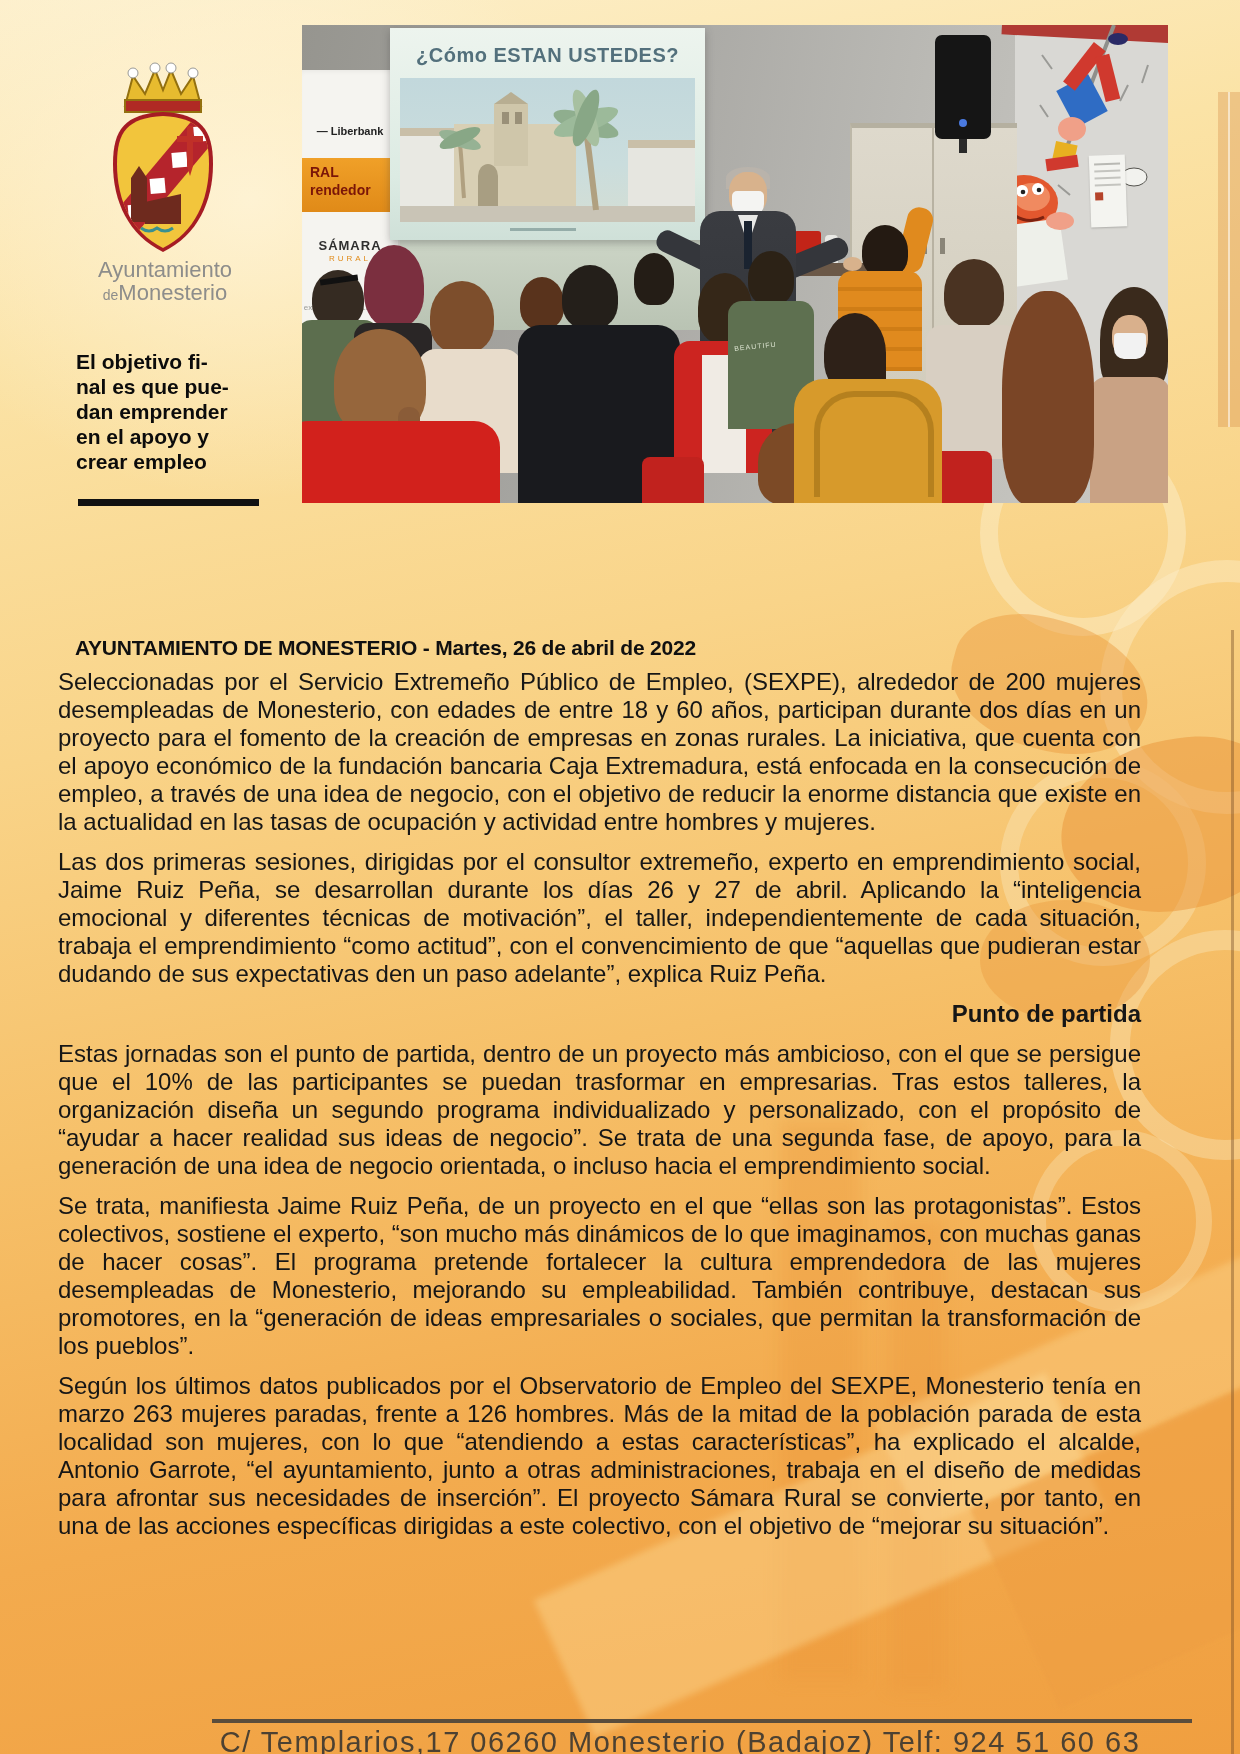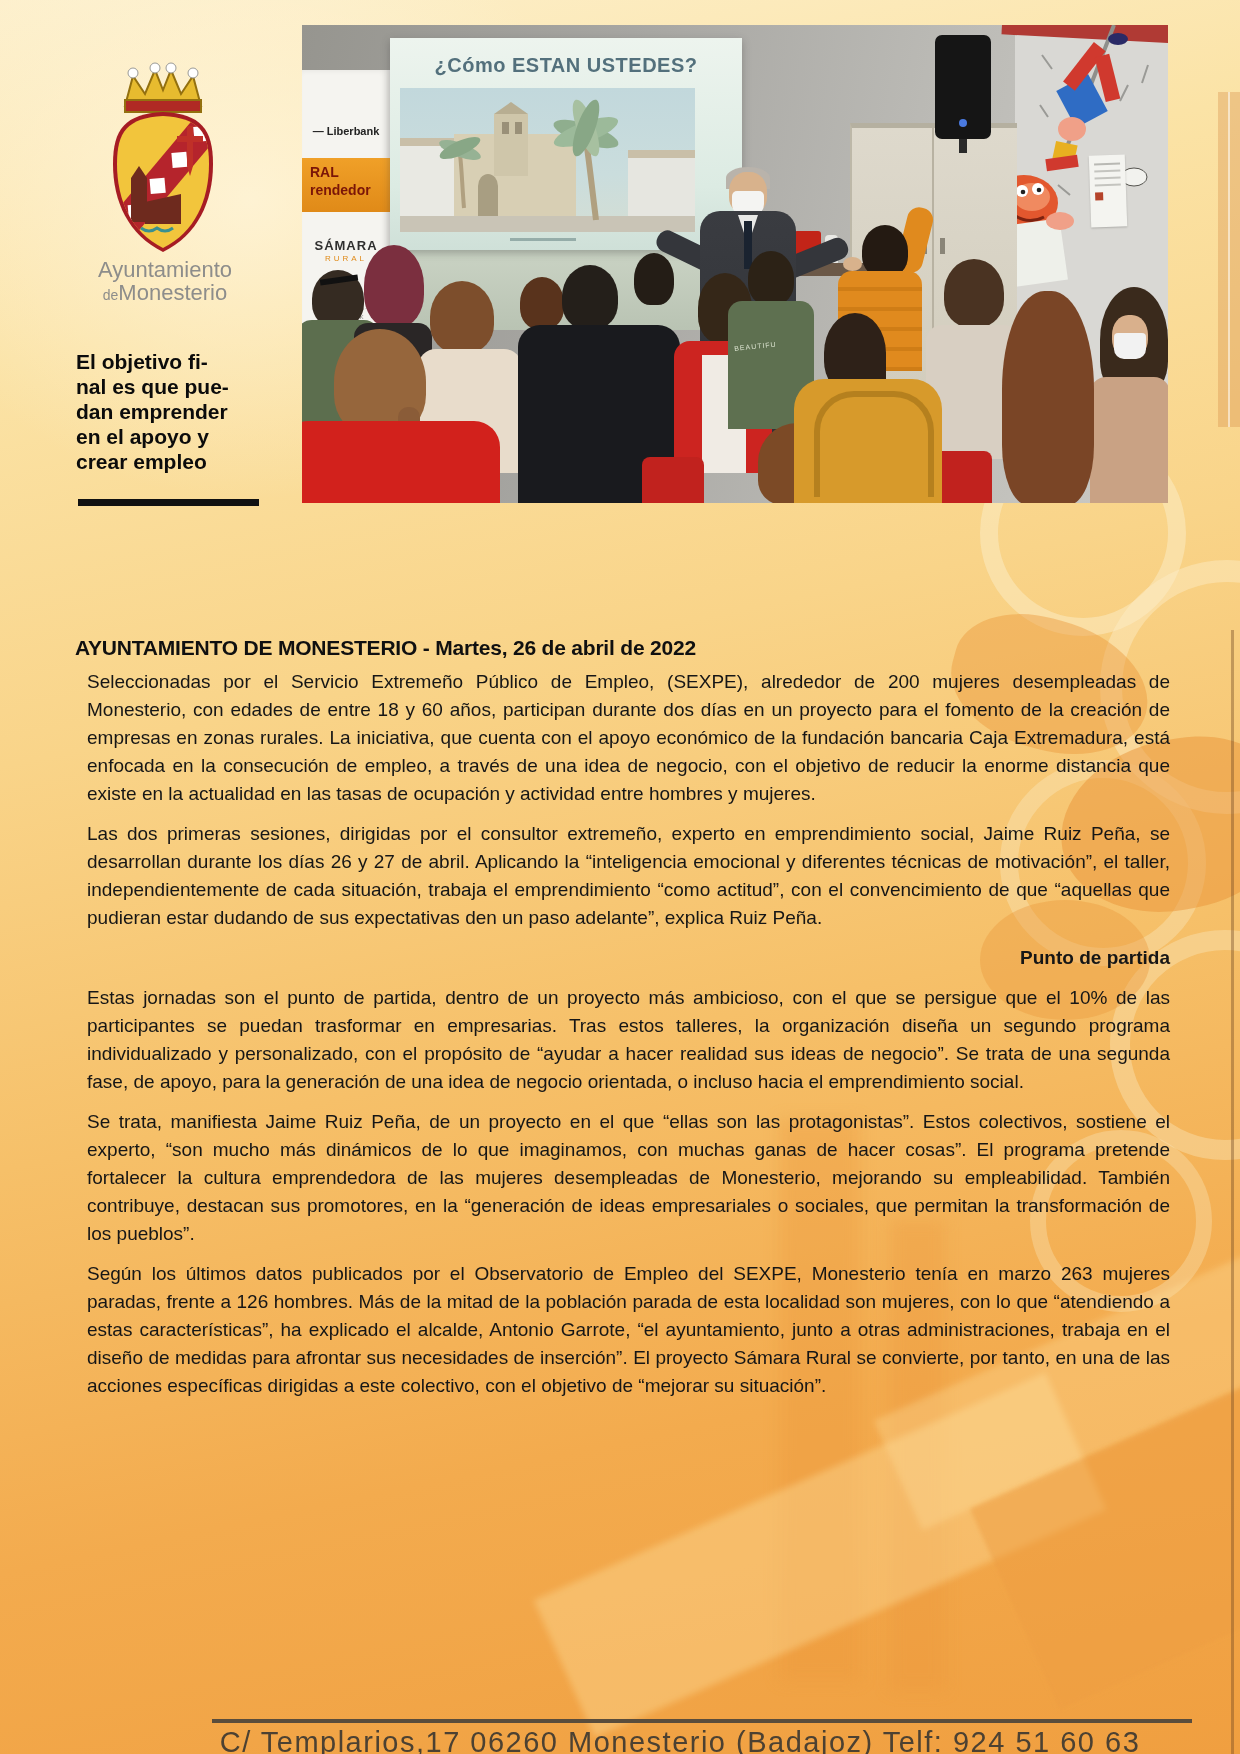--- a/index.html
+++ b/index.html
@@ -6,21 +6,21 @@
   body{width:1240px;height:1754px;overflow:hidden;font-family:"Liberation Sans",sans-serif;}
   .page{position:relative;width:1240px;height:1754px;overflow:hidden;
     background:linear-gradient(168deg,#fdf0cd 0%,#fbe3a6 18%,#f9d489 38%,#f6c069 58%,#f3ab4e 78%,#f09f40 100%);}
   .abs{position:absolute;}
   .ring{position:absolute;border-radius:50%;background:transparent;}
   .photo{position:absolute;left:302px;top:25px;width:866px;height:478px;overflow:hidden;background:#a5a4a1;}
   .pullquote{position:absolute;left:76px;top:349px;width:230px;font-weight:bold;font-size:21px;line-height:25px;color:#0b0b0b;}
   .pullquote div{white-space:nowrap;}
   .headline{position:absolute;left:75px;top:512px;width:965px;font-weight:bold;font-size:41px;line-height:52px;letter-spacing:-1.2px;color:#0a0a0a;}
   .byline{position:absolute;left:75px;top:636px;width:900px;font-weight:bold;font-size:21px;letter-spacing:-0.2px;color:#101010;}
-  .article{position:absolute;left:87px;top:668px;width:1083px;font-size:19px;line-height:28px;text-align:justify;color:#161616;}
+  .article{position:absolute;left:58px;top:668px;width:1083px;font-size:24px;line-height:28px;text-align:justify;color:#161616;}
   .article .para{margin:0 0 12px 0;}
   .article .subhead{margin:4px 0 12px 0;text-align:right;font-weight:bold;}
   .logo-caption{position:absolute;left:58px;top:258px;width:214px;text-align:center;color:#8d8d8b;font-size:22px;line-height:23px;}
   .logo-caption .de{font-size:14px;}
   .footer-rule{position:absolute;left:212px;top:1719px;width:980px;height:4px;background:#5a4d3c;}
   .footer-text{position:absolute;left:160px;top:1726px;width:1040px;text-align:center;font-size:29px;letter-spacing:1.5px;color:#4c4132;}
   .bn-txt{position:absolute;left:0;width:100%;text-align:center;}
 </style>
 </head>
 <body>
@@ -144,35 +144,35 @@
       <div class="abs" style="left:80px;top:0;width:2px;height:100%;background:#b8b2a2;"></div>
       <div class="abs" style="left:70px;top:110px;width:5px;height:16px;background:#8a8578;"></div>
       <div class="abs" style="left:88px;top:110px;width:5px;height:16px;background:#8a8578;"></div>
     </div>
 
     <div class="abs" style="left:633px;top:10px;width:56px;height:104px;background:#151515;border-radius:7px;">
       <div class="abs" style="left:24px;top:84px;width:8px;height:8px;border-radius:50%;background:#4a7ae0;"></div>
     </div>
     <div class="abs" style="left:657px;top:114px;width:8px;height:14px;background:#2a2a2a;"></div>
 
-    <div class="abs" style="left:0;top:45px;width:88px;height:392px;background:#f5f4f0;border-right:2px solid #d8d6d0;box-shadow:inset -4px 0 6px rgba(0,0,0,.08);">
+    <div class="abs" style="left:0;top:45px;width:88px;height:392px;background:#f5f4f0;border-right:2px solid #d8d6d0;box-shadow:inset -4px 0 6px rgba(0,0,0,.08);padding-left:8px;">
       <div class="bn-txt" style="top:55px;font-size:11px;font-weight:bold;color:#222;">— <span>Liberbank</span></div>
       <div class="abs" style="left:0;top:88px;width:100%;height:54px;background:linear-gradient(180deg,#f0a028,#e08a18);">
         <div style="padding:6px 0 0 8px;font-size:14px;font-weight:bold;color:#7a1508;">RAL</div>
         <div style="padding:2px 0 0 8px;font-size:14px;font-weight:bold;color:#7a1508;">rendedor</div>
       </div>
       <div class="bn-txt" style="top:168px;font-size:13px;font-weight:bold;letter-spacing:1px;color:#2f2f2f;">SÁMARA</div>
       <div class="bn-txt" style="top:184px;font-size:8px;letter-spacing:3px;color:#e08a18;">RURAL</div>
       <div class="bn-txt" style="top:222px;font-size:8px;color:#9a9a96;">fundación</div>
       <div class="bn-txt" style="top:233px;font-size:8px;color:#9a9a96;">extremadura — Liberbank</div>
       <div class="bn-txt" style="top:352px;font-size:13px;font-weight:bold;letter-spacing:1px;color:#2f2f2f;">SÁMARA</div>
       <div class="bn-txt" style="top:368px;font-size:8px;letter-spacing:3px;color:#7ab030;">RURAL</div>
     </div>
 
-    <div class="abs" style="left:88px;top:13px;width:315px;height:212px;background:linear-gradient(180deg,#edf4ee 0%,#dcebe3 70%,#cfe0d8 100%);box-shadow:0 3px 8px rgba(60,60,60,.35);padding-left:37px;">
+    <div class="abs" style="left:88px;top:3px;width:315px;height:212px;background:linear-gradient(180deg,#edf4ee 0%,#dcebe3 70%,#cfe0d8 100%);box-shadow:0 3px 8px rgba(60,60,60,.35);">
       <div style="position:absolute;left:0;top:16px;width:100%;text-align:center;font-size:20px;font-weight:bold;letter-spacing:.5px;color:#53707c;">¿Cómo ESTAN USTEDES?</div>
       <div class="abs" style="left:10px;top:50px;width:295px;height:144px;background:linear-gradient(180deg,#c2d8dc 0%,#cadddd 60%,#d4ded4 100%);overflow:hidden;">
         <svg width="295" height="144" viewBox="0 0 295 144">
           <rect x="0" y="56" width="58" height="88" fill="#e9e9e3"></rect>
           <rect x="0" y="50" width="58" height="8" fill="#c9bfa8"></rect>
           <rect x="54" y="46" width="122" height="98" fill="#d8cfb4"></rect>
           <rect x="94" y="26" width="34" height="62" fill="#cfc6aa"></rect>
           <path d="M94,26 L111,14 L128,26 Z" fill="#b8ae92"></path>
           <rect x="102" y="34" width="7" height="12" fill="#9a9078"></rect>
           <rect x="115" y="34" width="7" height="12" fill="#9a9078"></rect>

